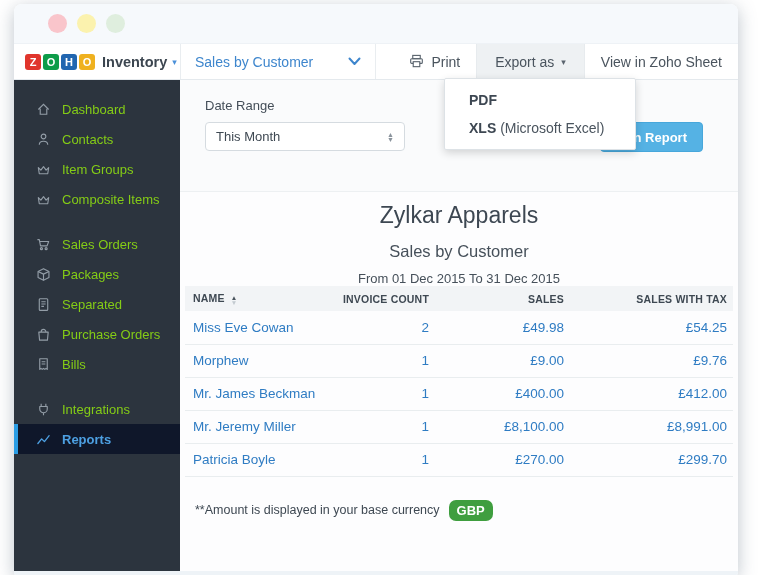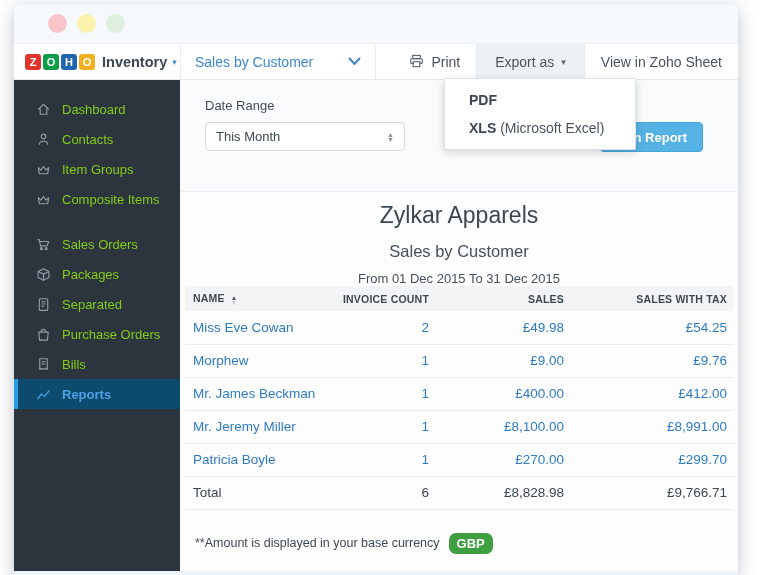--- a/index.html
+++ b/index.html
@@ -35,21 +35,21 @@
   .spacer { flex:1; }
   .hbtn { display:flex; align-items:center; gap:7px; padding:0 16px; font-size:14px; color:#4a545e; cursor:pointer; }
   .hbtn.export { background:#eef1f3; border-left:1px solid #e7ebee; border-right:1px solid #e7ebee; padding:0 18px; }
   .caret { font-size:9px; color:#5a646e; }
   
   .wbody { flex:1; display:flex; min-height:0; }
   .sidebar { width:166px; flex:none; background:#2c343e; padding-top:14px; }
   .sb-item { height:30px; display:flex; align-items:center; gap:11px; padding-left:18px;
     border-left:4px solid transparent; color:#84cc16; font-size:13px; cursor:pointer; }
   .sb-item.mt { margin-top:15px; }
-  .sb-item.active { background:#0c4a6e; border-left-color:#2b9de4; color:#4da0e2; font-weight:bold; }
+  .sb-item.active { background:#0f172a; border-left-color:#2b9de4; color:#4da0e2; font-weight:bold; }
   .sb-ic { display:flex; color:#939da7; flex:none; }
   .sb-item.active .sb-ic { color:#4da0e2; }
   
   .main { flex:1; min-width:0; background:#fdfdfe; display:flex; flex-direction:column; position:relative; }
   .filter-sec { height:112px; flex:none; background:#fafbfc; border-bottom:1px solid #edf0f2;
     padding:18px 0 0 25px; position:relative; }
   .fl-label { font-size:13px; color:#444e58; margin-bottom:9px; text-align:left; }
   .select { width:200px; height:29px; background:#fff; border:1px solid #d5dbe0; border-radius:4px;
     display:flex; align-items:center; justify-content:space-between; padding:0 10px;
     font-size:13px; color:#3e4852; cursor:pointer; }
@@ -205,20 +205,28 @@
       </div>
       <div class="sb-item">
         <span class="sb-ic">
           <svg width="15" height="15" viewBox="0 0 16 16" fill="none" stroke="currentColor" stroke-width="1.2" stroke-linejoin="round">
               <path d="M4 1.8h8v11.4l-1.35-1-1.3 1L8 12.2l-1.35 1-1.3-1L4 13.2z"></path>
               <path d="M6 5h4M6 7.5h4"></path>
             </svg>
         </span>
         <span>Bills</span>
       </div>
+      <div class="sb-item mt">
+        <span class="sb-ic">
+          <svg width="15" height="15" viewBox="0 0 16 16" fill="none" stroke="currentColor" stroke-width="1.2" stroke-linejoin="round">
+              <path d="M5.5 1.8v3M10.5 1.8v3M4 4.8h8v2.7a4 4 0 0 1-8 0zM8 11.6v2.6"></path>
+            </svg>
+        </span>
+        <span>Integrations</span>
+      </div>
       <div class="sb-item active">
         <span class="sb-ic">
           <svg width="15" height="15" viewBox="0 0 16 16" fill="none" stroke="currentColor" stroke-width="1.4" stroke-linecap="round" stroke-linejoin="round">
               <path d="M2 12.3l4-5 3 3 5-6.4"></path>
             </svg>
         </span>
         <span>Reports</span>
       </div>
     </div>
 
@@ -286,26 +294,20 @@
               <td>1</td>
               <td>£8,100.00</td>
               <td>£8,991.00</td>
             </tr>
             <tr>
               <td class="cname">Patricia Boyle</td>
               <td>1</td>
               <td>£270.00</td>
               <td>£299.70</td>
             </tr>
-            <tr class="total">
-              <td class="cname">Total</td>
-              <td>6</td>
-              <td>£8,828.98</td>
-              <td>£9,766.71</td>
-            </tr>
           </tbody>
         </table>
 
         <div class="note-row">
           <span>**Amount is displayed in your base currency</span>
           <span class="badge">GBP</span>
         </div>
       </div>
     </div>
   </div>

